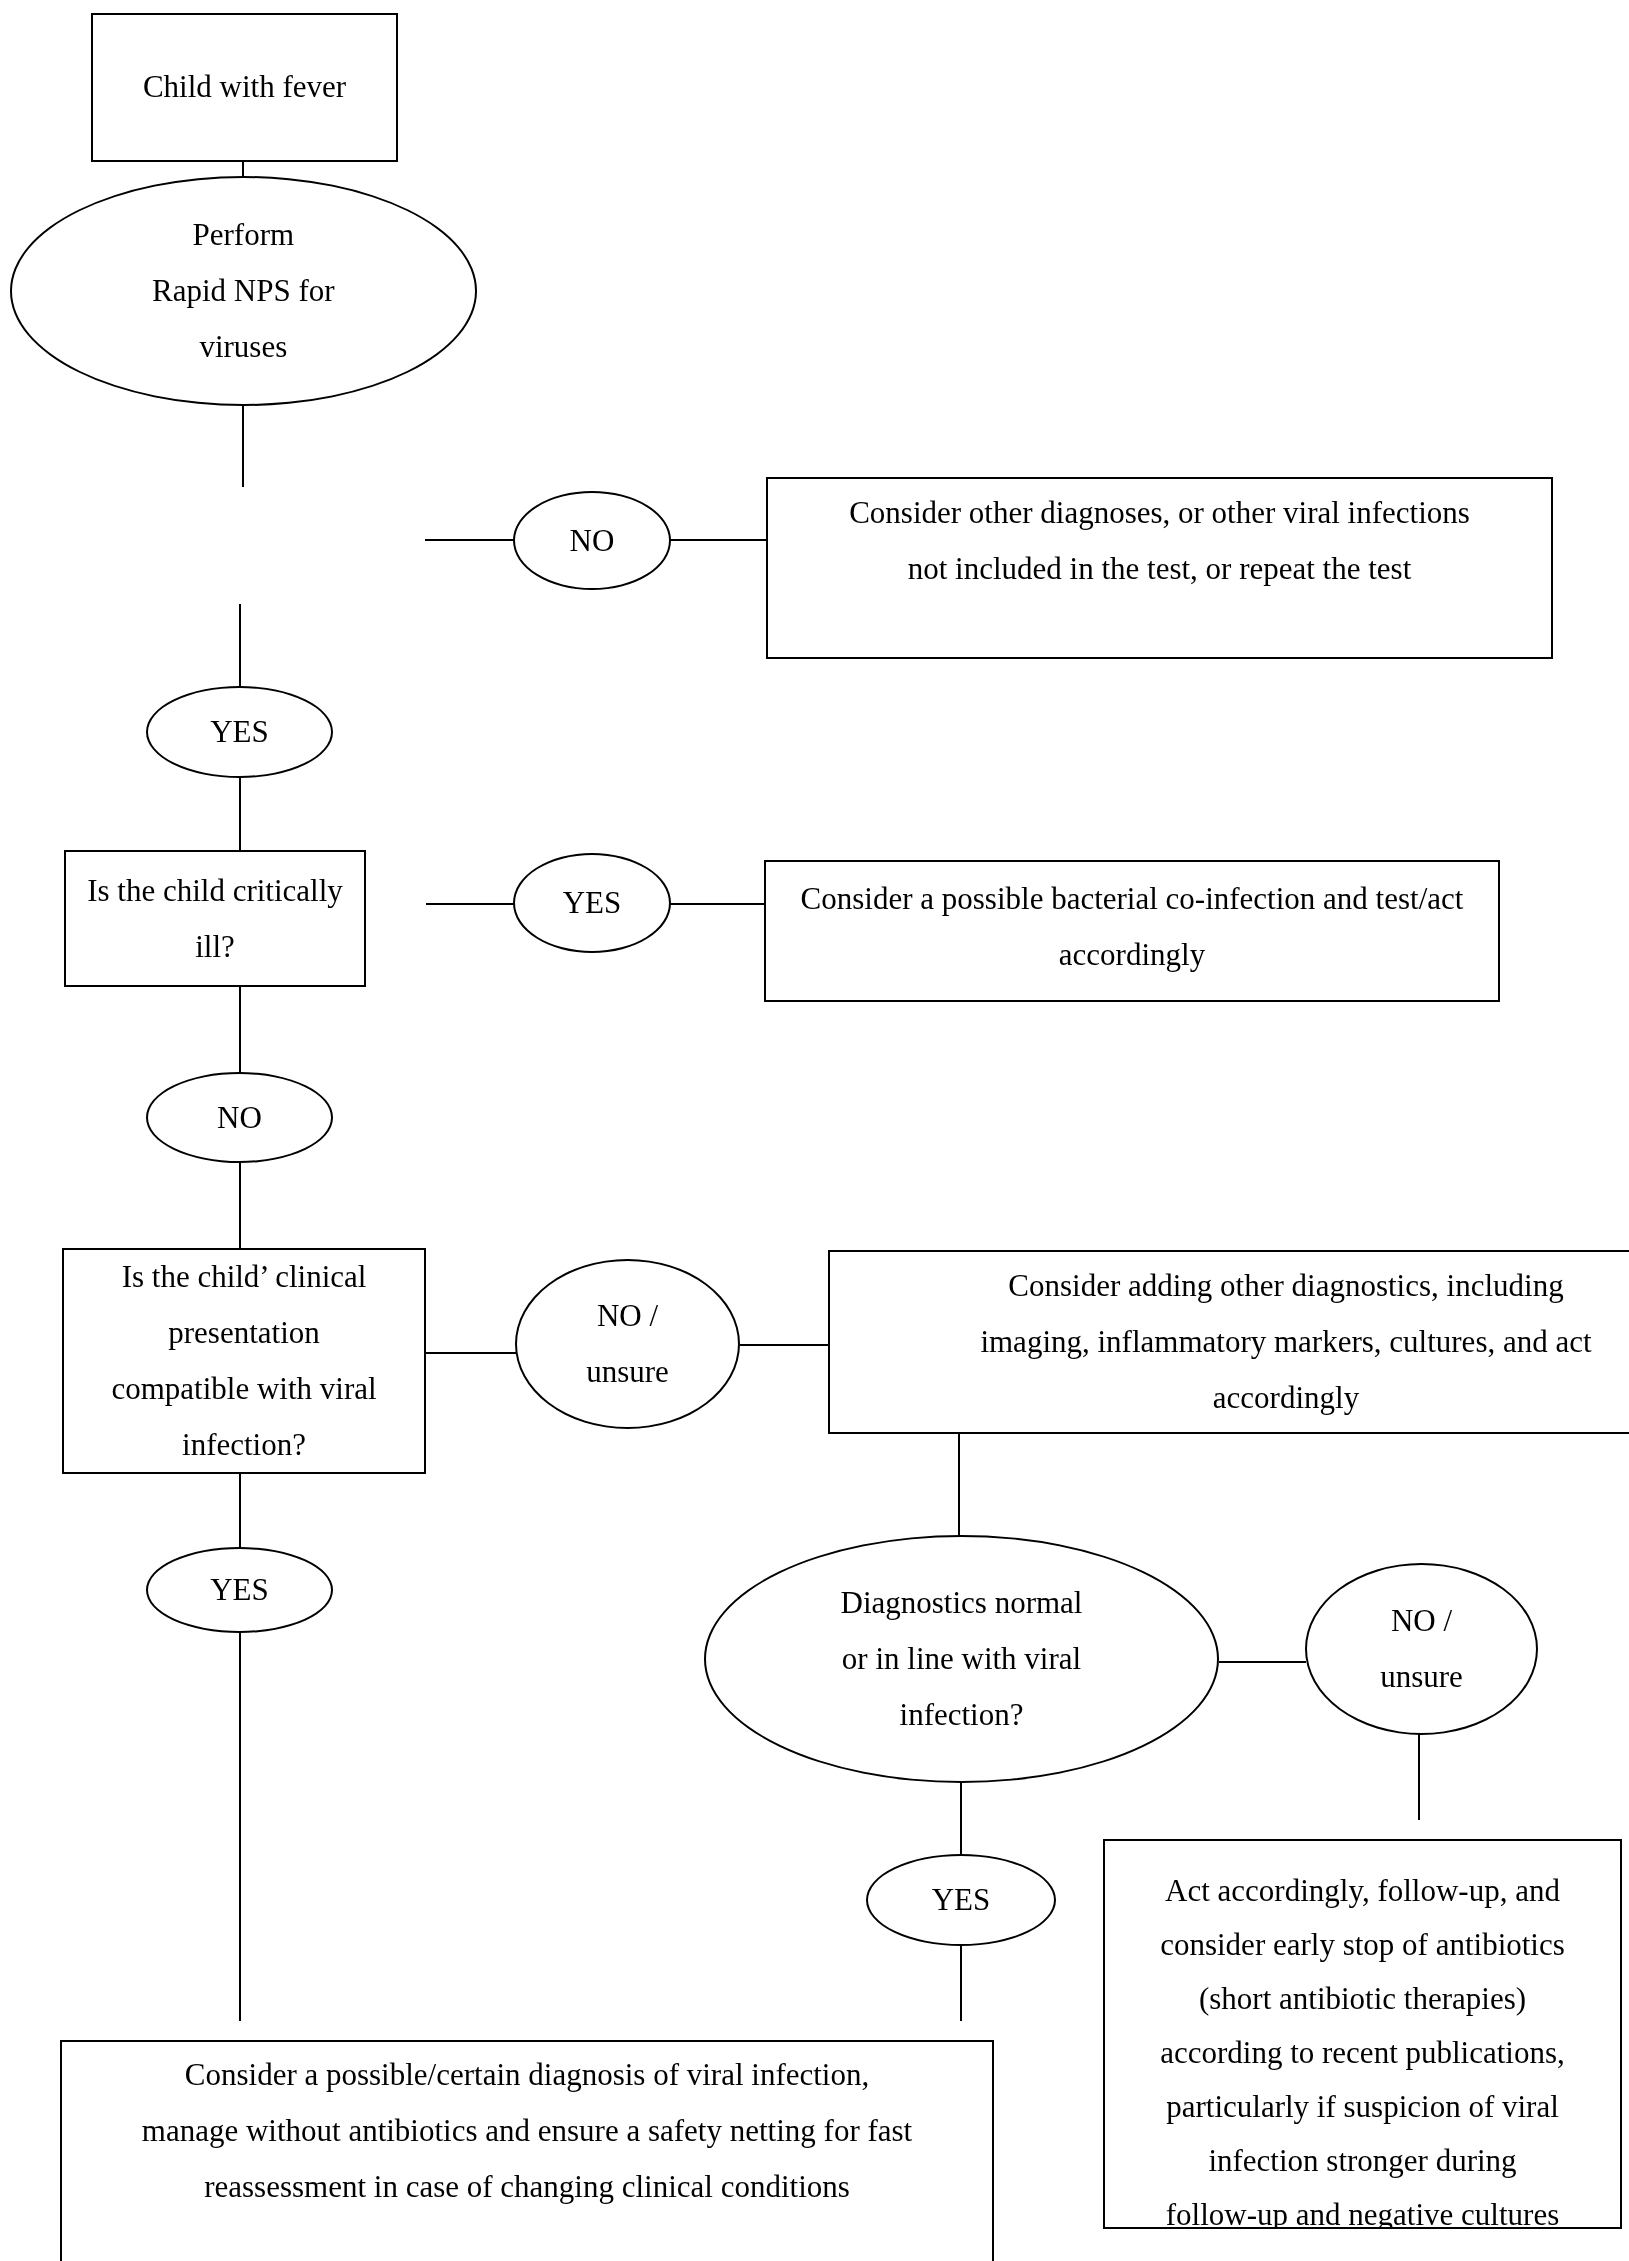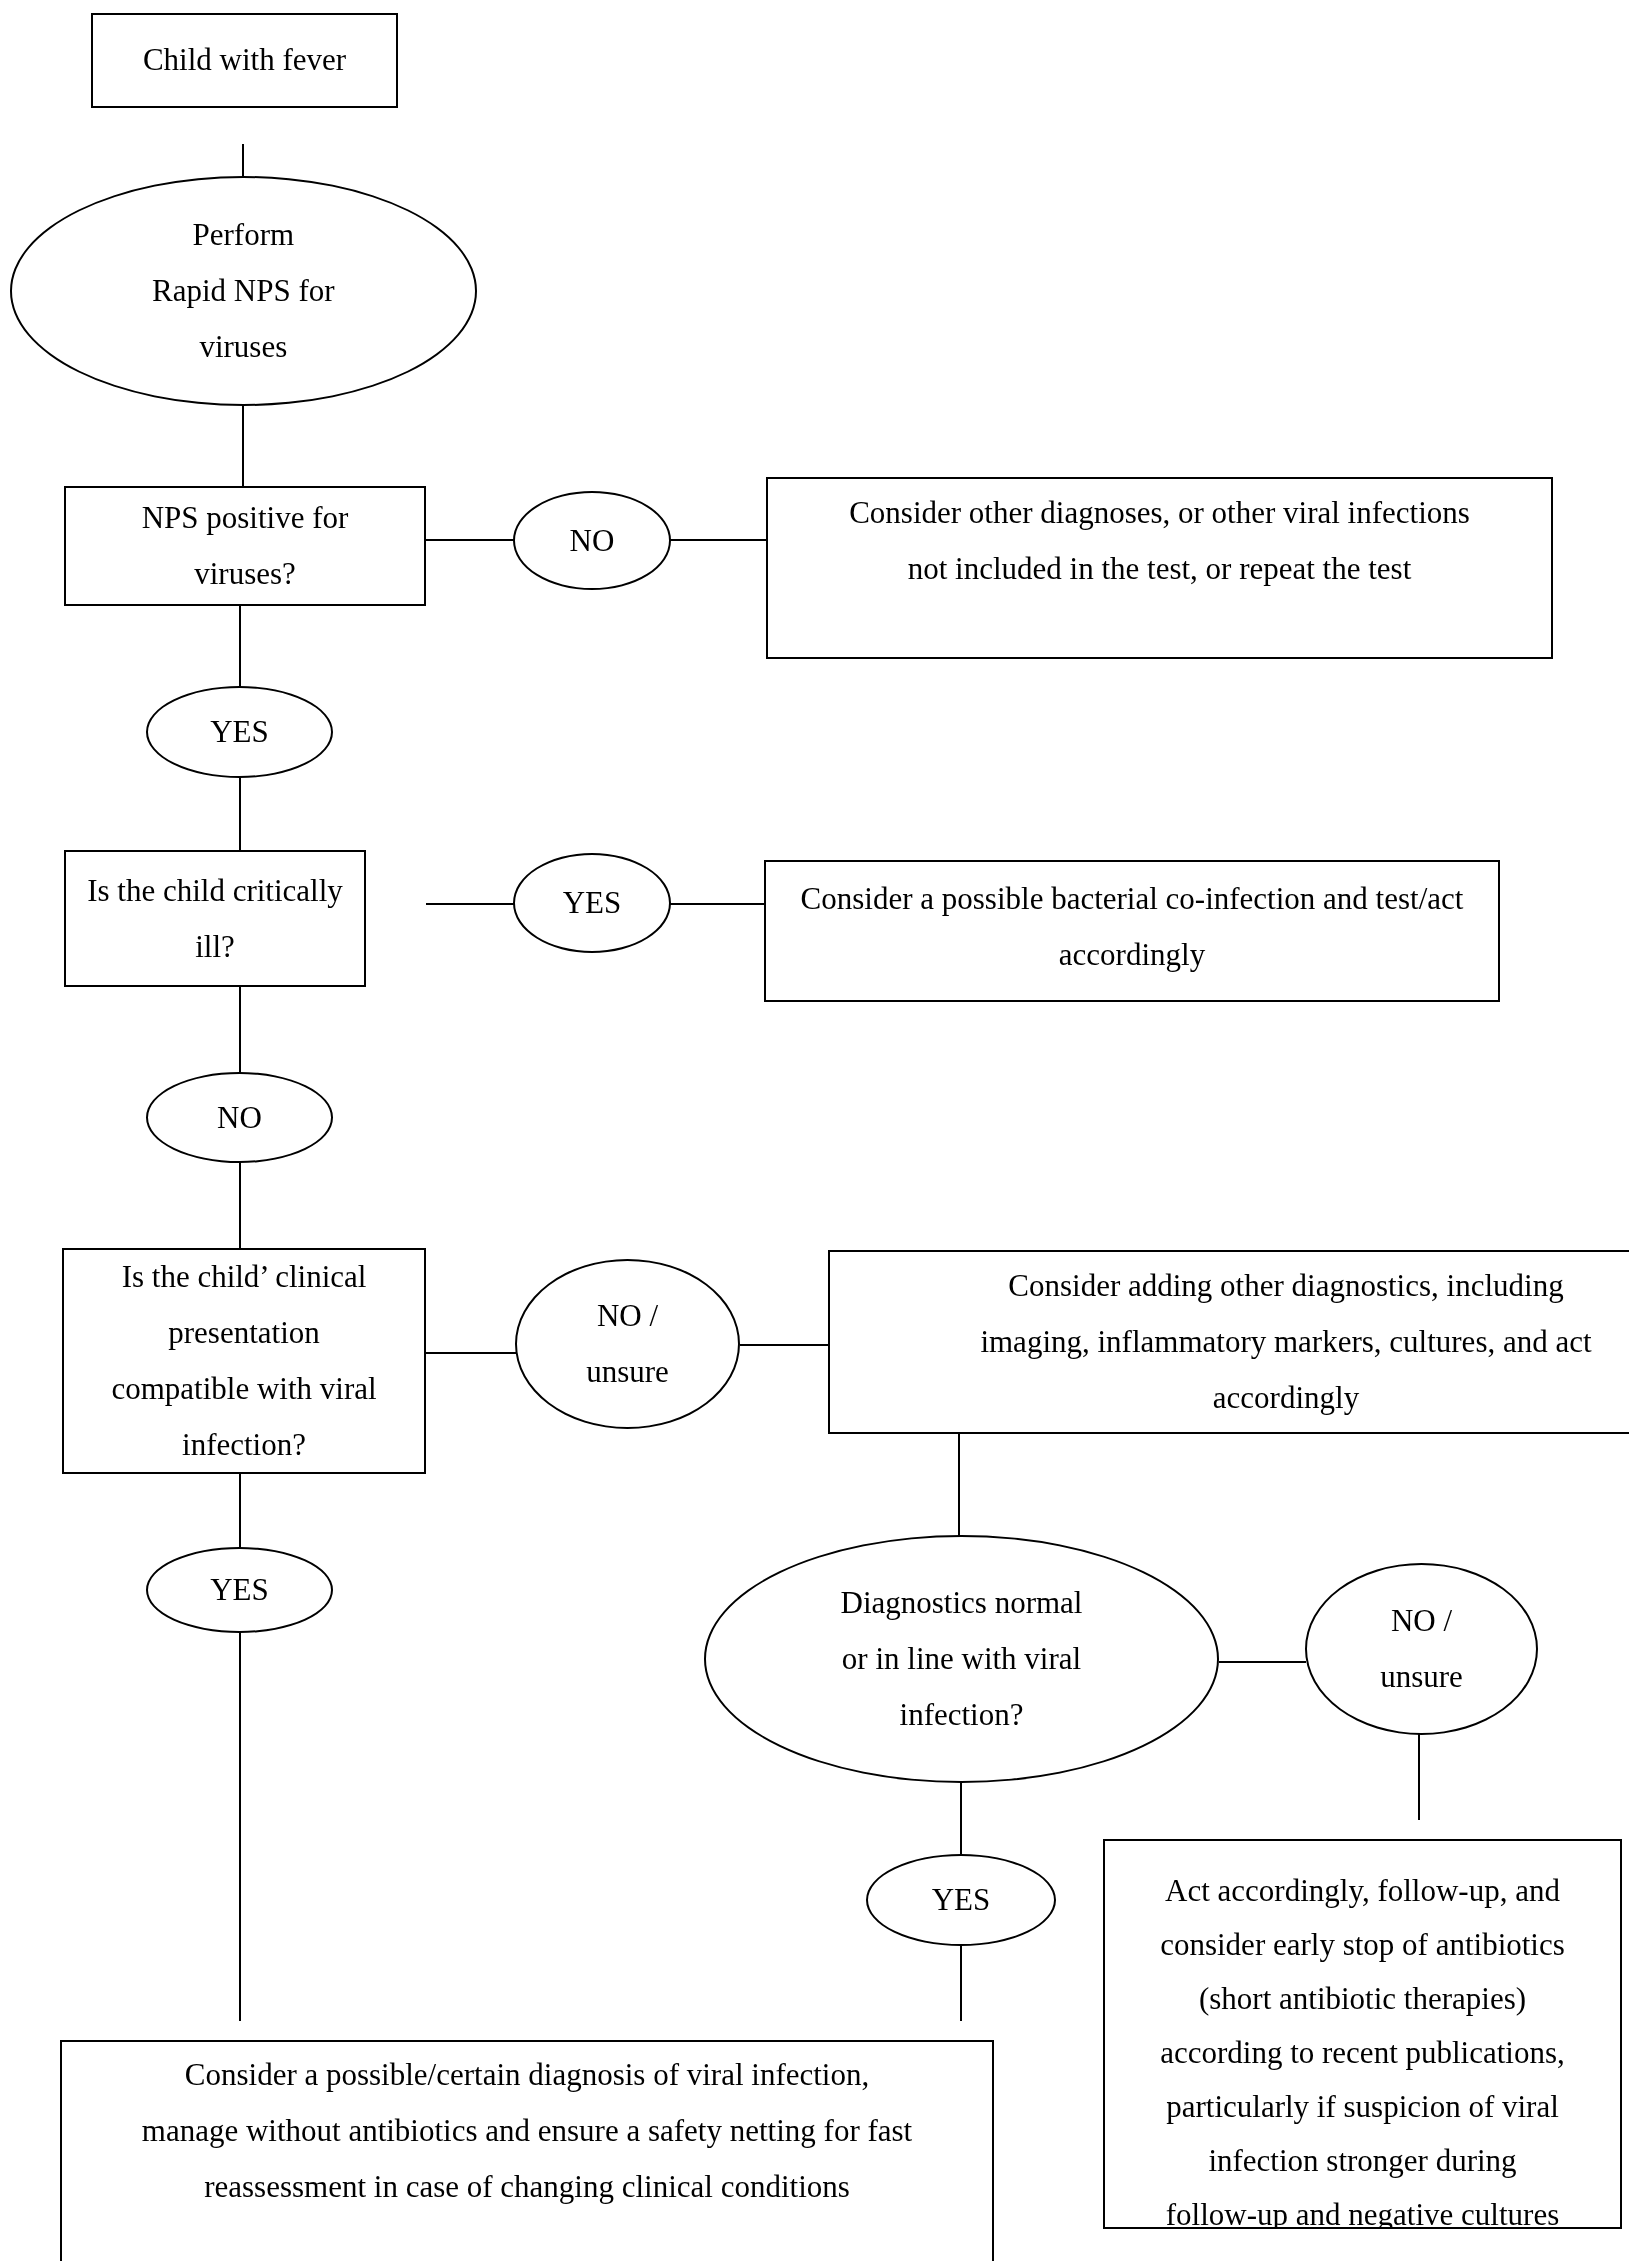--- a/index.html
+++ b/index.html
@@ -62,28 +62,26 @@
   <div class="line" style="left:425px; top:1352px; width:91px; height:2.4px;"></div>
   <div class="line" style="left:740px; top:1344px; width:90px; height:2.4px;"></div>
   <div class="line" style="left:958px; top:1432px; width:2.4px; height:104px;"></div>
   <div class="line" style="left:1219px; top:1661px; width:87px; height:2.4px;"></div>
   <div class="line" style="left:1418px; top:1734px; width:2.4px; height:86px;"></div>
   <div class="line" style="left:239px; top:1474px; width:2.4px; height:75px;"></div>
   <div class="line" style="left:239px; top:1633px; width:2.4px; height:388px;"></div>
   <div class="line" style="left:960px; top:1783px; width:2.4px; height:72px;"></div>
   <div class="line" style="left:960px; top:1944px; width:2.4px; height:77px;"></div>
 
-  <div class="node rect" style="left:91px; top:12.7px; width:307px; height:95px;">Child with fever</div>
+  <div class="node rect" style="left:91px; top:12.7px; width:307px; height:149px;">Child with fever</div>
 
   <div class="node ellipse" style="left:9.8px; top:176px; width:467px; height:230px;">Perform
 Rapid NPS for
 viruses</div>
 
-  <div class="node rect" style="left:64px; top:486px; width:362px; height:120px;">NPS positive for
-viruses?</div>
 
   <div class="node ellipse" style="left:513px; top:491px; width:158px; height:99px;">NO</div>
 
   <div class="node rect top-align" style="left:766px; top:457px; width:787px; height:182px; padding-top:5.9px;">Consider other diagnoses, or other viral infections
 not included in the test, or repeat the test</div>
 
   <div class="node ellipse" style="left:146px; top:686px; width:187px; height:92px;">YES</div>
 
   <div class="node rect" style="left:64px; top:850px; width:302px; height:137px;">Is the child critically
 ill?</div>

